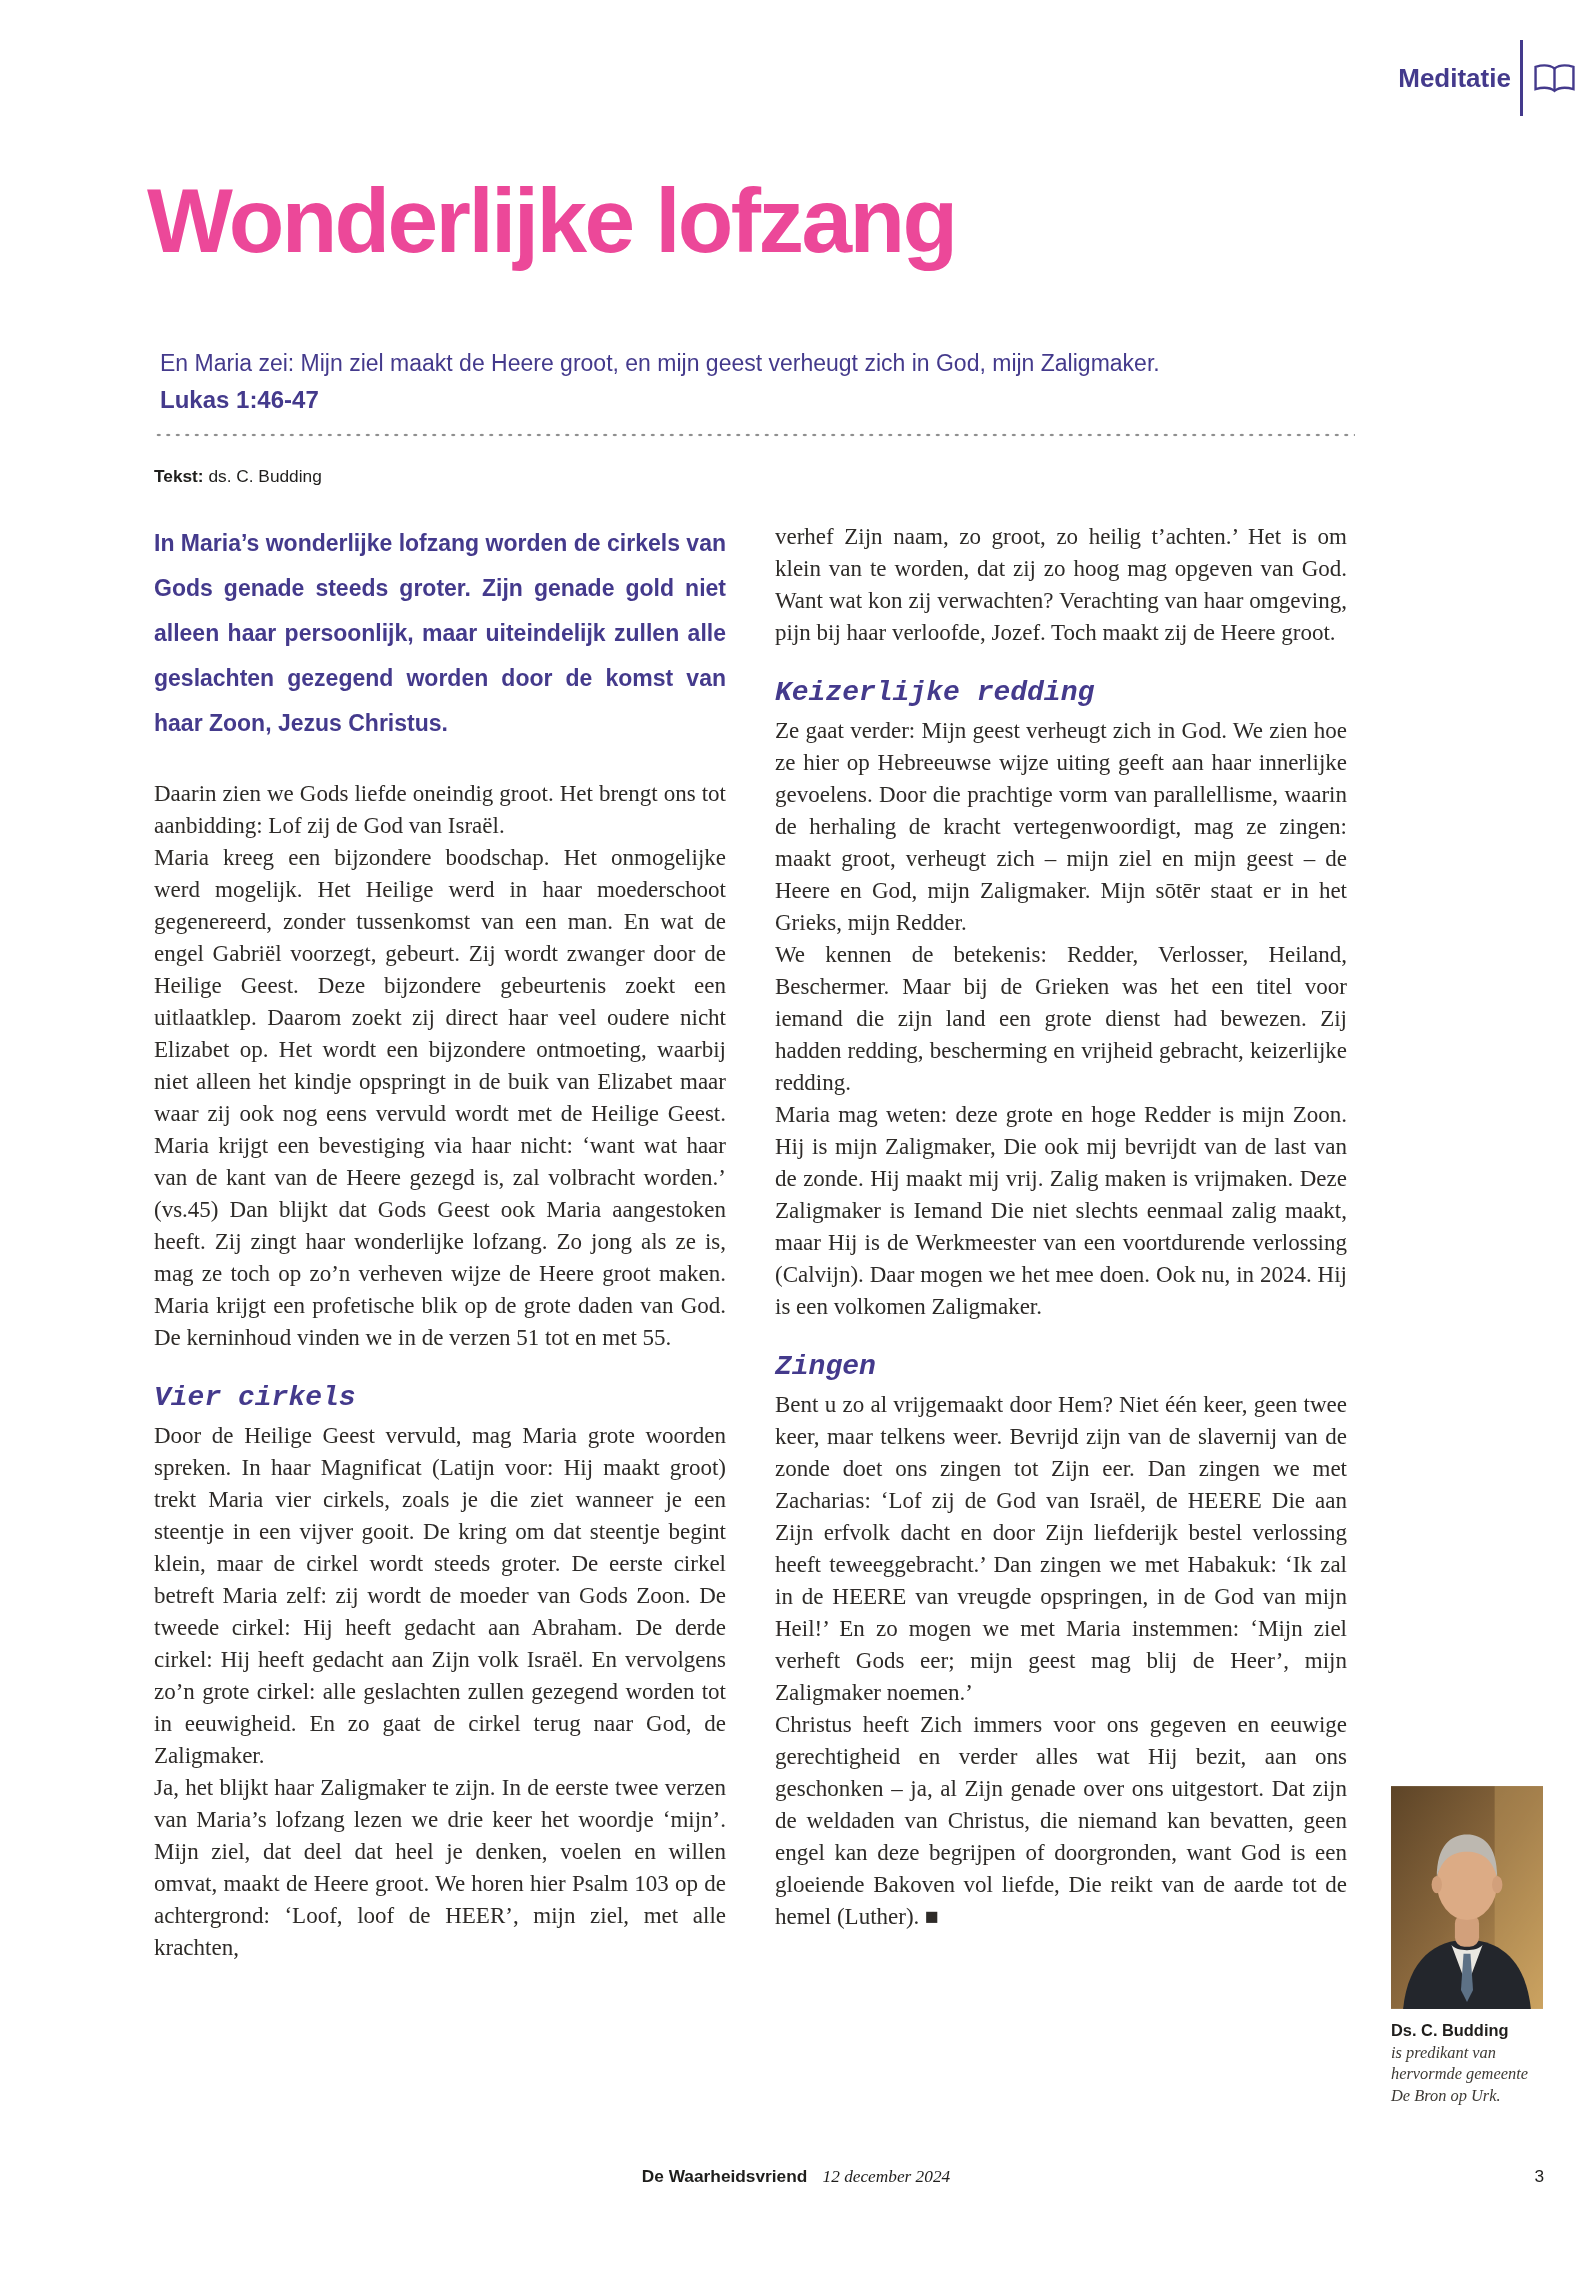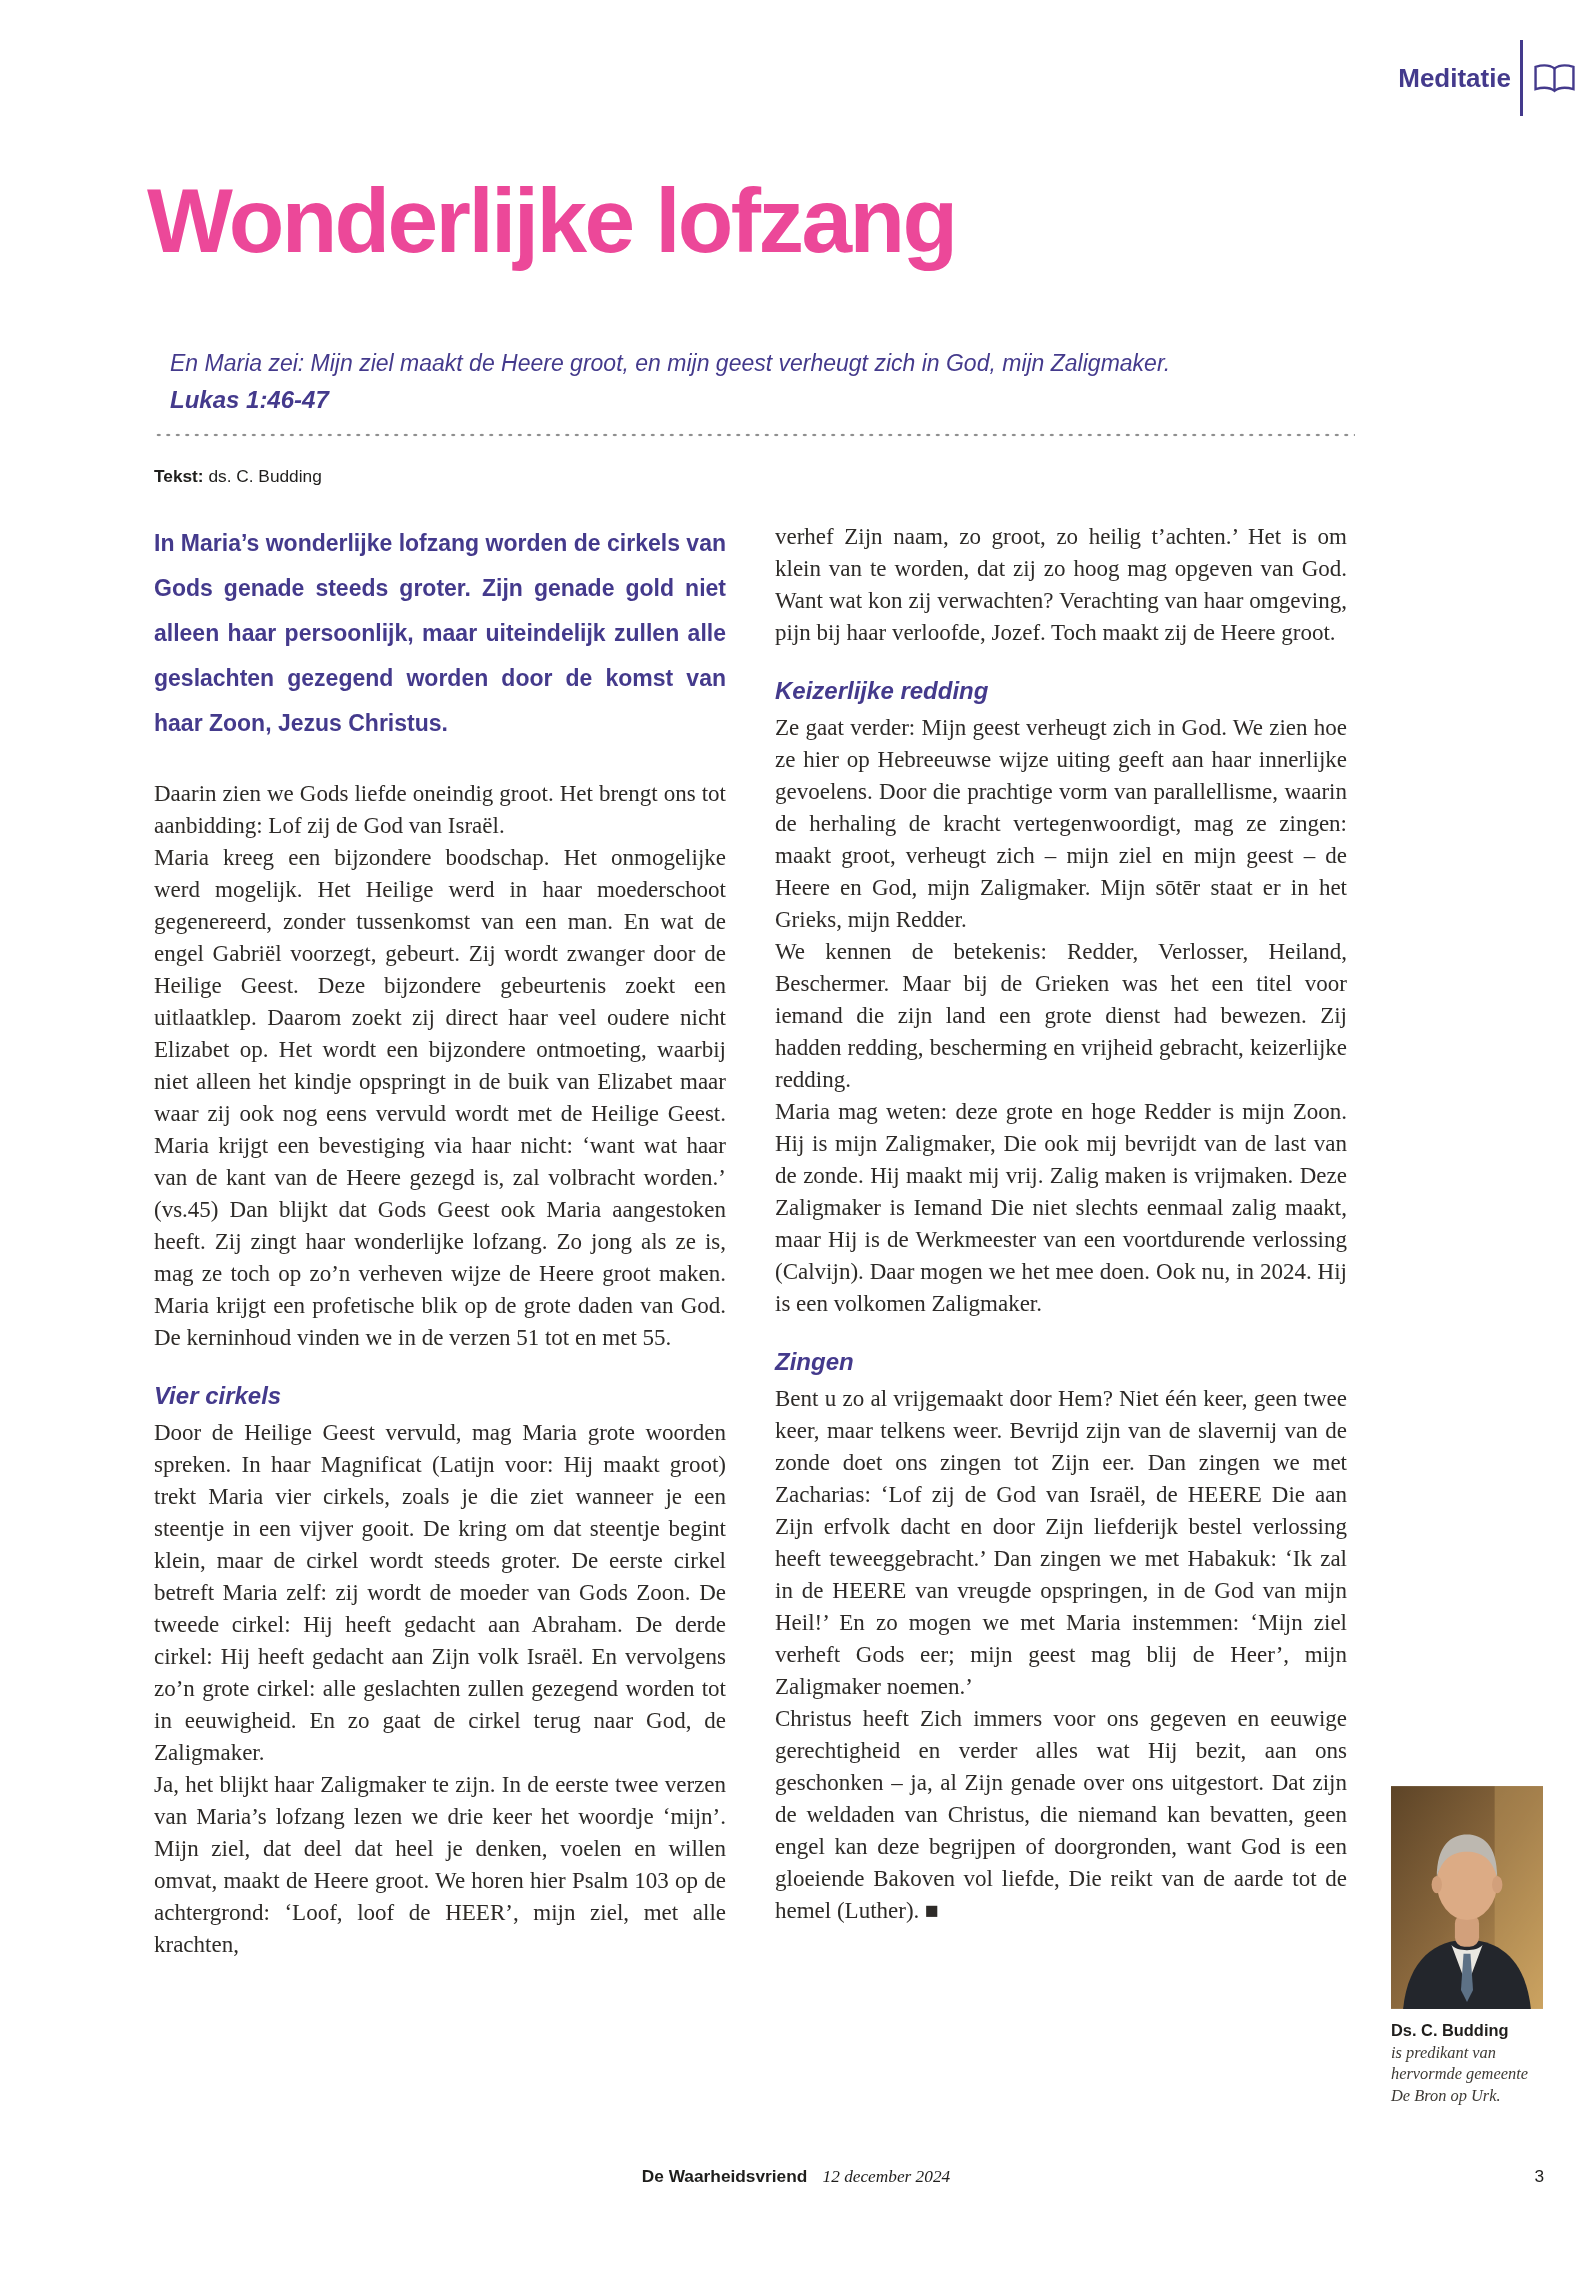--- a/index.html
+++ b/index.html
@@ -22,22 +22,22 @@
   }
   .header-divider{width:2.6px;height:76px;background:#443a8c;}
   .book-icon svg{display:block;}
   
   .title{
     position:absolute;left:147px;top:169px;margin:0;
     font-size:91px;font-weight:bold;letter-spacing:-2.6px;
     color:#ec4899;
   }
   .verse{
-    position:absolute;left:170px;top:349px;width:1208px;
-    color:#443a8c;font-size:23px;line-height:29px;font-style:italic;
+    position:absolute;left:160px;top:349px;width:1208px;
+    color:#443a8c;font-size:23px;line-height:29px;
   }
   .verse-ref{font-weight:bold;font-size:24px;margin-top:7px;color:#443a8c;}
   .dotted-rule{
     position:absolute;left:154px;top:433px;width:1201px;height:4.3px;
     background-image:radial-gradient(circle,#8d8d8d 1.5px,transparent 1.7px);
     background-size:9.5px 4.3px;background-repeat:repeat-x;
   }
   .byline{
     position:absolute;left:154px;top:466px;font-size:17.3px;color:#1f1e1c;
   }
@@ -55,22 +55,22 @@
   }
   .body-p{
     margin:0;
     font-family:"Liberation Serif",serif;
     font-size:23px;line-height:32px;
     text-align:justify;hyphens:auto;-webkit-hyphens:auto;
     color:#2e2b28;
   }
   .subhead{
     margin:28px 0 7px 0;
-    font-size:24px;font-style:italic;font-weight:bold;
-    color:#443a8c;font-family:Liberation Sans, sans-serif;
+    font-size:28px;font-style:italic;font-weight:bold;
+    color:#443a8c;font-family:Liberation Mono, monospace;
   }
   
   .author-box{position:absolute;left:1391px;top:1786px;width:152px;}
   .photo{width:152px;height:223px;display:block;}
   .author-name{font-size:16.4px;font-weight:bold;color:#1f1e1c;margin-top:12px;}
   .author-desc{
     font-size:16.4px;font-style:italic;line-height:21.6px;
     color:#3c3934;font-family:"Liberation Serif",serif;margin-top:1.7px;
   }
   

